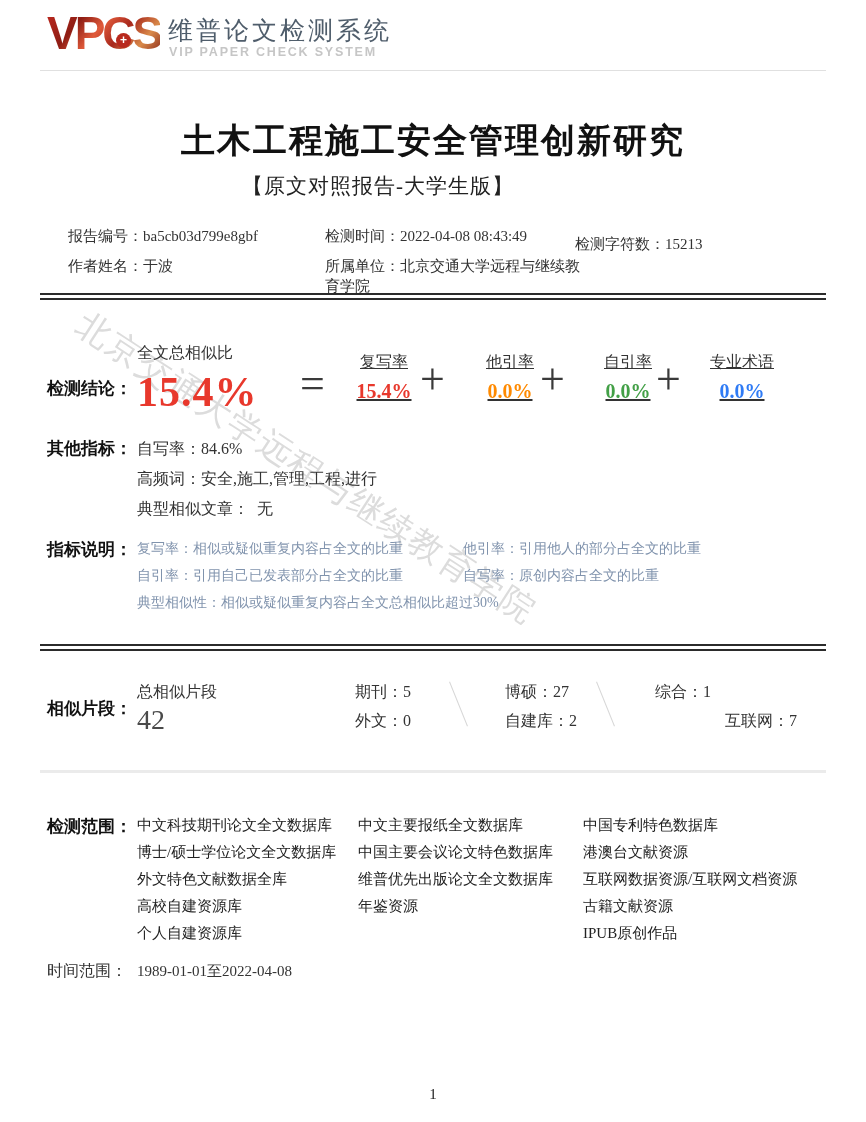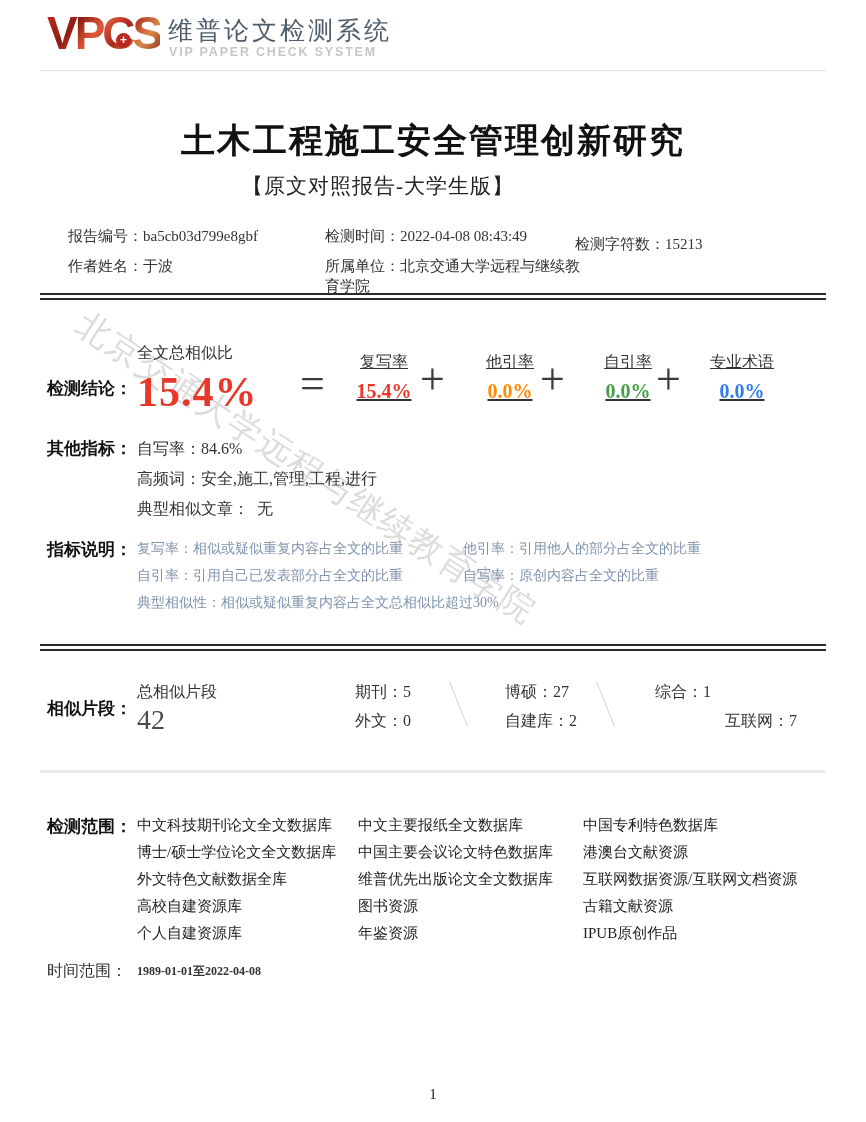--- a/index.html
+++ b/index.html
@@ -170,31 +170,30 @@
     <div class="scope-item">中文科技期刊论文全文数据库</div>
     <div class="scope-item">博士/硕士学位论文全文数据库</div>
     <div class="scope-item">外文特色文献数据全库</div>
     <div class="scope-item">高校自建资源库</div>
     <div class="scope-item">个人自建资源库</div>
   </div>
   <div class="abs z1" style="left:358px; top:812px; width:218px;">
     <div class="scope-item">中文主要报纸全文数据库</div>
     <div class="scope-item">中国主要会议论文特色数据库</div>
     <div class="scope-item">维普优先出版论文全文数据库</div>
-    <div class="scope-item">图书资源</div>
     <div class="scope-item">年鉴资源</div>
   </div>
   <div class="abs z1" style="left:583px; top:812px; width:240px;">
     <div class="scope-item">中国专利特色数据库</div>
     <div class="scope-item">港澳台文献资源</div>
     <div class="scope-item">互联网数据资源/互联网文档资源</div>
     <div class="scope-item">古籍文献资源</div>
     <div class="scope-item">IPUB原创作品</div>
   </div>
 
   <div class="abs z1 info" style="left:47px; top:961px; font-size:16px;">
     <span>时间范围：</span>
   </div>
-  <div class="abs z1 info" style="left:137px; top:961px; font-size:12px;font-weight:bold;">1989-01-01至2022-04-08</div>
+  <div class="abs z1 info" style="left:137px; top:961px; font-size:15px;">1989-01-01至2022-04-08</div>
 
   <div class="abs z1 page-num" style="top:1086px;">1</div>
 
 </div>
 
 </body></html>

